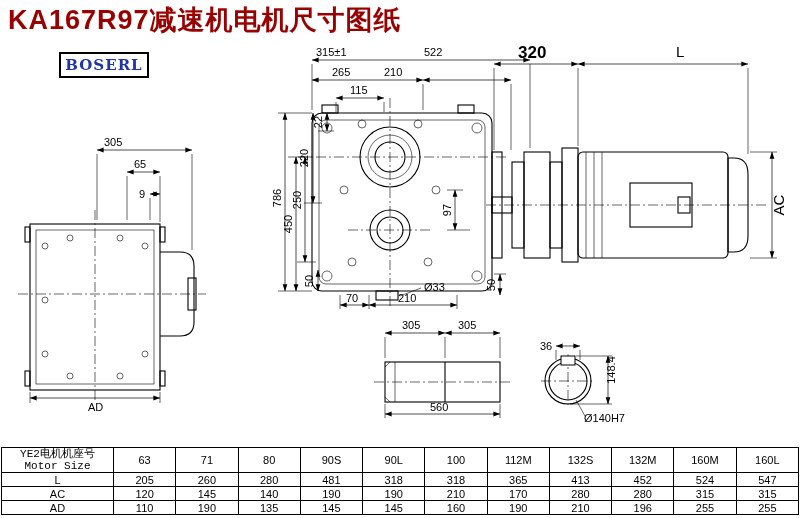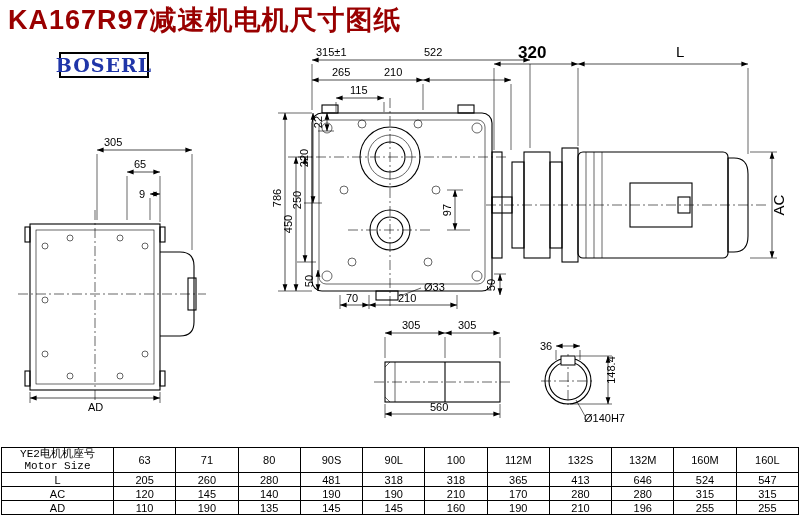--- a/index.html
+++ b/index.html
@@ -2,21 +2,21 @@
 <html><head>
 <meta charset="utf-8">
 <style>
   html,body{margin:0;padding:0;background:#fff;}
   .page{position:relative;width:800px;height:518px;background:#fff;overflow:hidden;
         font-family:"Liberation Sans",sans-serif;color:#000;padding-left:12px;}
   .title{position:absolute;left:8px;top:2px;font-size:27px;font-weight:bold;
          color:#990000;letter-spacing:1px;white-space:nowrap;}
   .logo{position:absolute;left:59px;top:52px;width:90px;height:26px;border:2px solid #000;
         display:flex;align-items:center;justify-content:center;background:#fff;box-sizing:border-box;}
-  .logo span{font-family:"DejaVu Serif",serif;font-weight:bold;font-size:19px;
+  .logo span{font-family:"DejaVu Serif",serif;font-weight:bold;font-size:15px;
              color:#1f35a8;letter-spacing:1px;}
   svg.draw{position:absolute;left:0;top:0;}
   svg.draw text{font-family:"Liberation Sans",sans-serif;font-size:11px;fill:#000;}
   svg.draw text.b320{font-size:17px;font-weight:bold;}
   svg.draw text.bl{font-size:15px;}
   .ln{fill:none;stroke:#000;stroke-width:1.1;}
   .tn{fill:none;stroke:#000;stroke-width:0.6;}
   .cl{fill:none;stroke:#000;stroke-width:0.6;stroke-dasharray:10 3 2 3;}
   .dm{fill:none;stroke:#000;stroke-width:0.7;}
   table.spec{position:absolute;left:1px;top:447px;width:798px;border-collapse:collapse;
@@ -289,21 +289,21 @@
       <tr>
         <td>L</td>
         <td>205</td>
         <td>260</td>
         <td>280</td>
         <td>481</td>
         <td>318</td>
         <td>318</td>
         <td>365</td>
         <td>413</td>
-        <td>646</td>
+        <td>452</td>
         <td>524</td>
         <td>547</td>
       </tr>
       <tr>
         <td>AC</td>
         <td>120</td>
         <td>145</td>
         <td>140</td>
         <td>190</td>
         <td>190</td>

